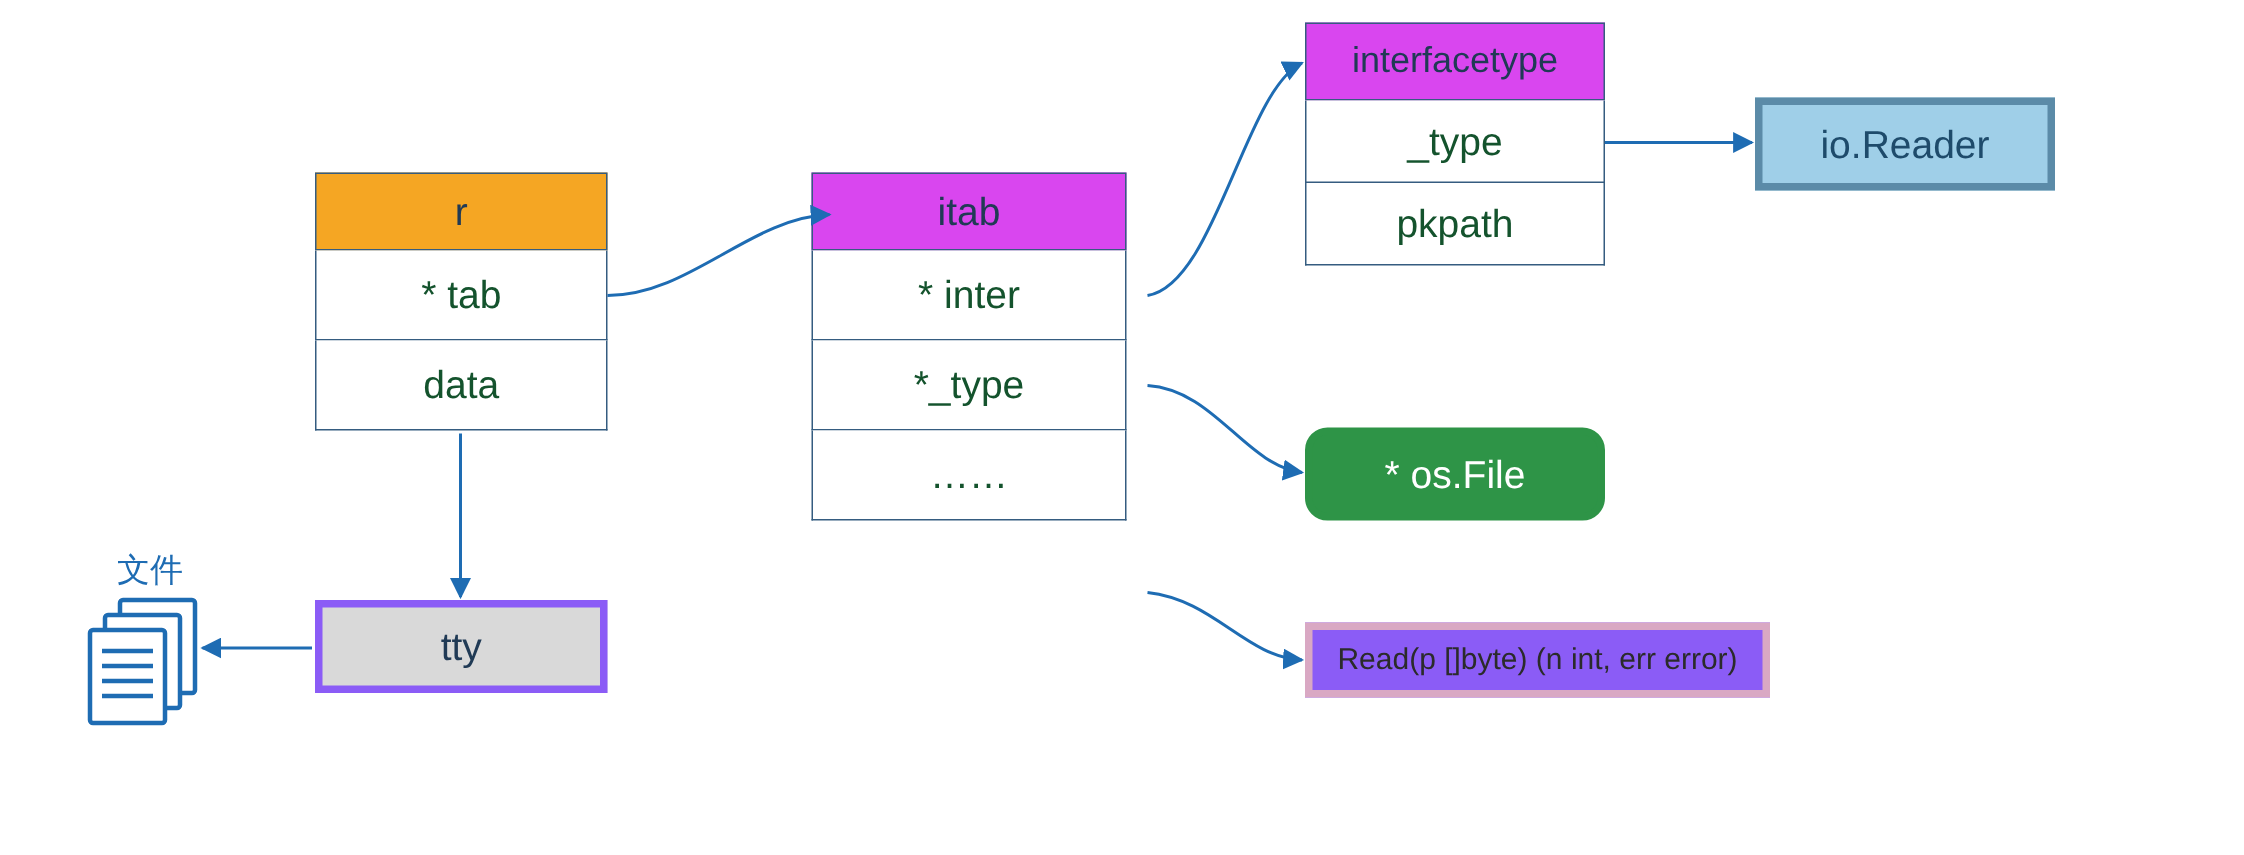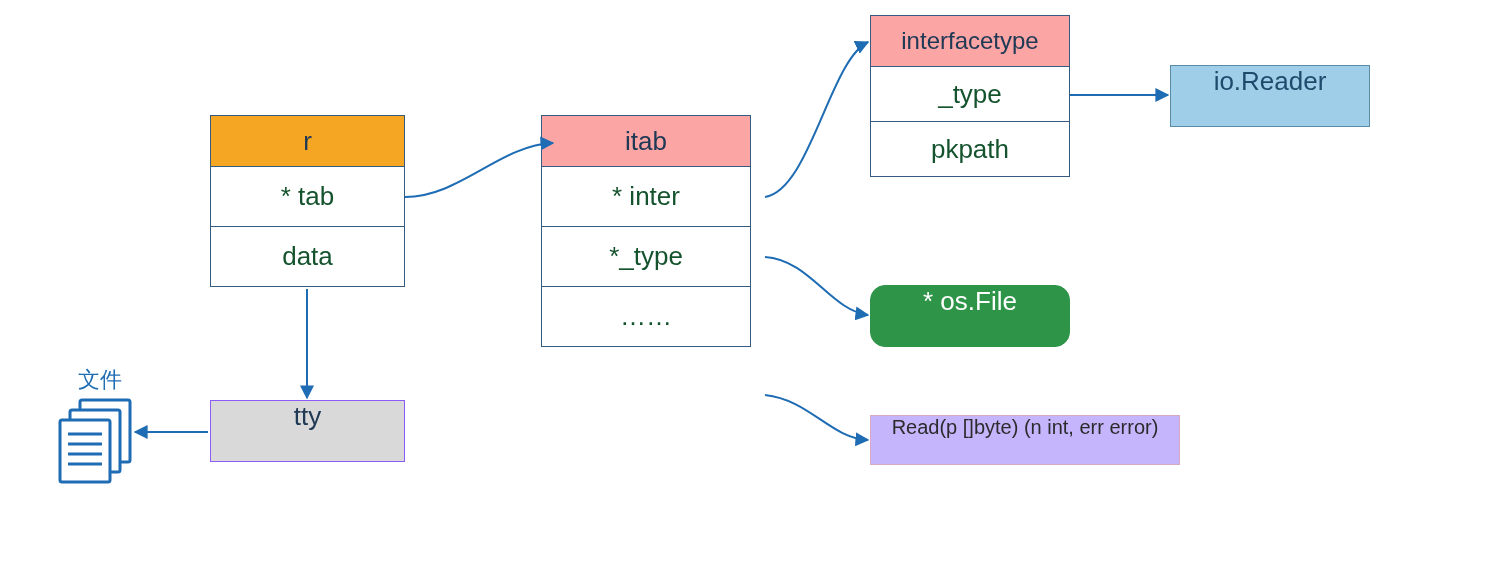--- a/index.html
+++ b/index.html
@@ -6,49 +6,49 @@
   body {
     margin: 0;
     width: 1496px;
     height: 570px;
     position: relative;
     font-family: Arial, "Microsoft YaHei", sans-serif;
     background: #fff;
   }
   .box {
     position: absolute;
-    border: 1px solid #8b5cf6;
+    border: 5px solid #8b5cf6;
     text-align: center;
     display: flex;
-    align-items: flex-start;
+    align-items: center;
     justify-content: center;
     font-size: 26px;
     color: #203A55;
   }
   .cell {
     border: 1px solid #355C80;
     text-align: center;
     display: flex;
     align-items: center;
     justify-content: center;
     font-size: 26px;
     color: #14532d;
     background: #fff;
   }
   .stack {
     position: absolute;
     display: flex;
     flex-direction: column;
   }
   .hdr-orange { background: #F5A623; color: #203A55; font-weight: 500; }
-  .hdr-gray   { background: #fca5a5; color: #203A55; }
+  .hdr-gray   { background: #d946ef; color: #203A55; }
   .box-gray   { background: #D9D9D9; }
   .box-blue   { background: #9FCFE8; color: #1E4B6B; border-color:#5B8BA8; }
   .box-green  { background: #2E9447; color: #fff; border-color:#2E9447;border-radius:15px; }
-  .box-pink   { background: #c4b5fd; color: #2B2B2B; border-color:#D9A8C3; font-size:20px; }
+  .box-pink   { background: #8b5cf6; color: #2B2B2B; border-color:#D9A8C3; font-size:20px; }
   .label-file { position:absolute; color:#1E6CB3; font-size:22px; }
   svg.overlay { position:absolute; top:0; left:0; width:1496px; height:570px; pointer-events:none; }
 </style>
 </head>
 <body>
 
 <div class="stack" style="left:210px; top:115px; width:195px;">
   <div class="cell hdr-orange" style="height:52px;">r</div>
   <div class="cell" style="height:60px; border-top:none;">* tab</div>
   <div class="cell" style="height:60px; border-top:none;">data</div>

